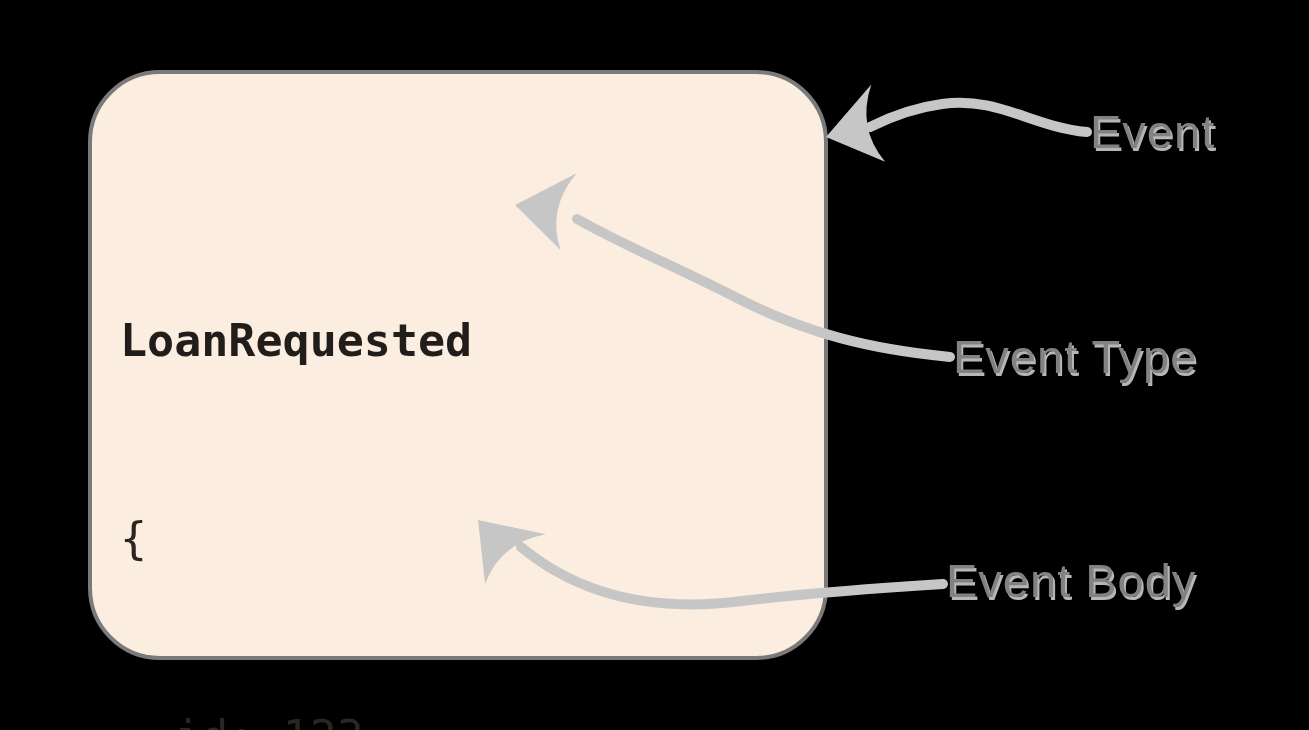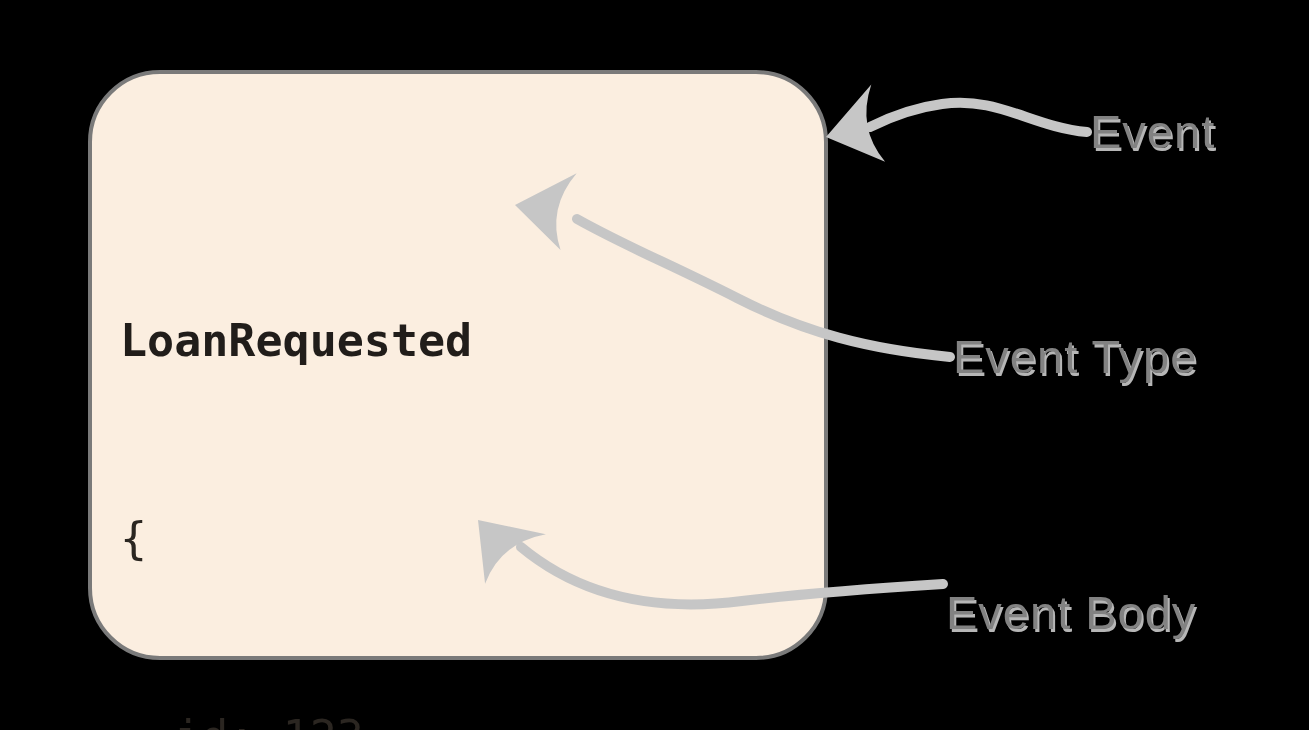--- a/index.html
+++ b/index.html
@@ -37,21 +37,21 @@
     position:absolute;
     font-size:47px;
     line-height:50px;
     letter-spacing:1px;
     color:#828282;
     text-shadow:2px 3px 0 rgba(214,214,214,0.85);
     white-space:nowrap;
   }
   #label-event{left:1090px;top:107px;}
   #label-event-type{left:953px;top:332px;}
-  #label-event-body{left:946px;top:556px;margin-top:32px;}
+  #label-event-body{left:946px;top:556px;}
   
   #arrows{
     position:absolute;left:0;top:0;width:1309px;height:730px;
     pointer-events:none;
   }
   .arrow-curve{
     fill:none;
     stroke:#c6c6c6;
     stroke-width:10;
     stroke-linecap:round;

